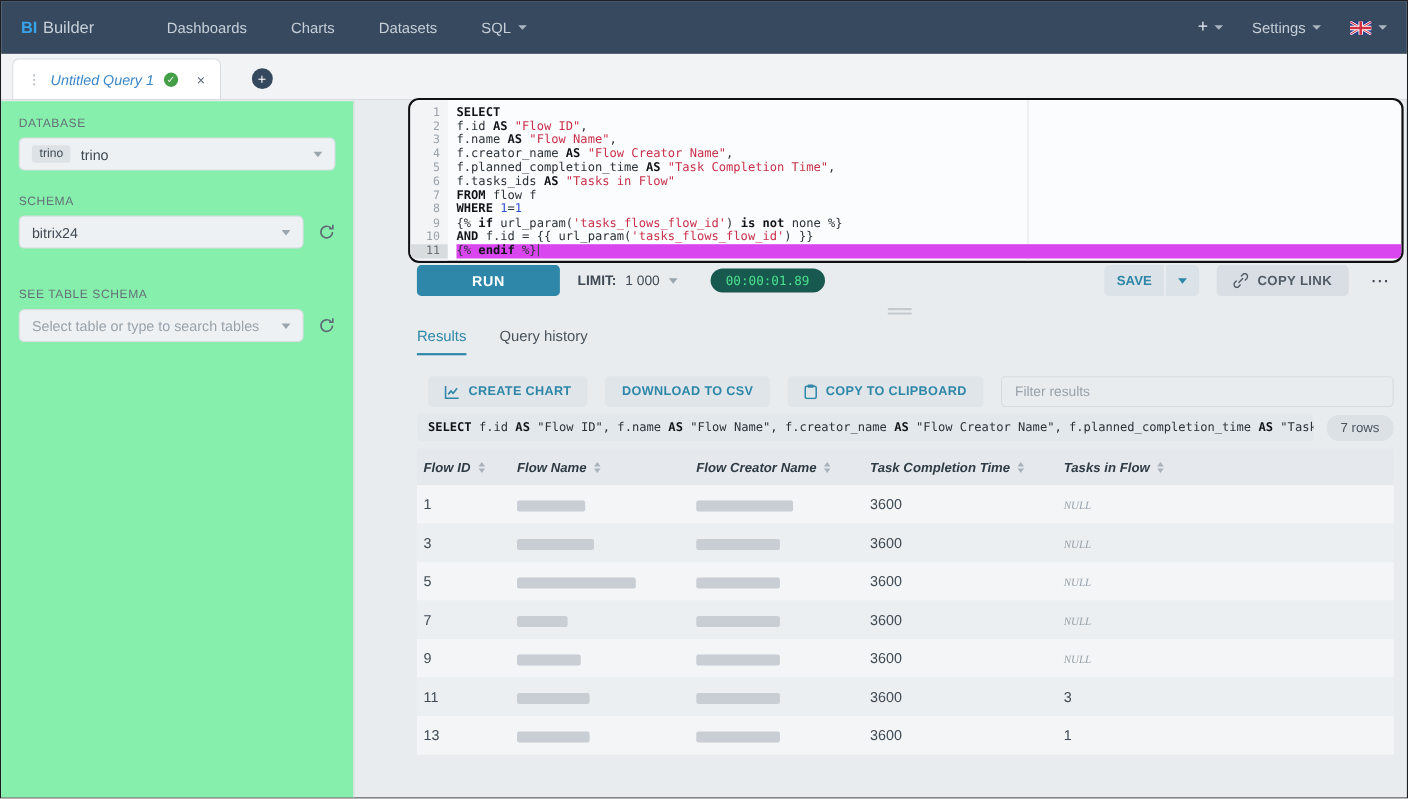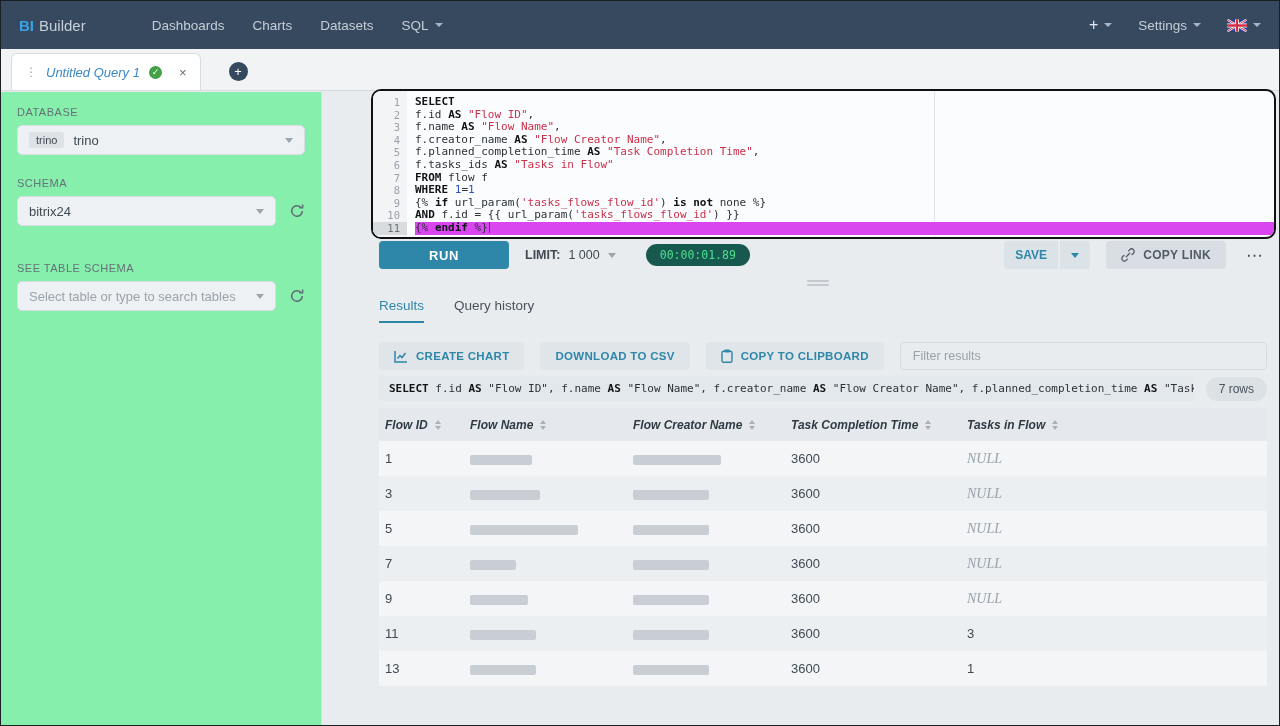--- a/index.html
+++ b/index.html
@@ -6,21 +6,21 @@
   *{box-sizing:border-box;}
   .frame{position:relative;width:1280px;height:726px;border:1px solid #1c1f22;background:#e9ecee;
          font-family:"Liberation Sans",sans-serif;overflow:hidden;}
 
   
   .navbar{position:absolute;left:0;top:0;right:0;height:48px;background:#36495e;
           display:flex;align-items:center;padding:0 18px;}
   .brand{display:flex;gap:5px;align-items:baseline;margin-right:66px;font-size:15px;cursor:pointer;}
   .brand-bi{color:#38a3e8;font-weight:bold;}
   .brand-rest{color:#c7d0d9;}
-  .nav-menu{display:flex;gap:28px;}
+  .nav-menu{display:flex;gap:40px;}
   .nav-item{color:#c6cfd8;font-size:13.5px;display:flex;align-items:center;gap:6px;cursor:pointer;}
   .caret{width:0;height:0;border-left:4px solid transparent;border-right:4px solid transparent;
          border-top:4.5px solid #a9b5c1;}
   .nav-right{margin-left:auto;display:flex;gap:26px;align-items:center;}
   .nav-plus{font-size:16px;color:#e3e9ef;}
   .flag{width:20px;height:13px;border-radius:2px;overflow:hidden;display:inline-flex;}
 
   
   .tabstrip{position:absolute;top:48px;left:0;right:0;height:42px;background:#f1f3f5;
             border-bottom:1px solid #d8dce0;display:flex;align-items:flex-end;padding-left:10px;}
@@ -92,21 +92,21 @@
              letter-spacing:.3px;font-family:inherit;}
   .btn-more{background:transparent;border:none;font-size:17px;color:#3f4a54;padding:0 4px;cursor:pointer;}
 
   
   .drag-handle{position:absolute;top:279px;left:806px;width:22px;display:flex;flex-direction:column;
                gap:2px;cursor:row-resize;z-index:2;}
   .drag-handle i{display:block;height:2px;background:#c4cacf;border-radius:1px;}
   .panel-tabs{position:absolute;left:378px;top:297px;display:flex;gap:30px;font-size:13.5px;}
   .ptab{padding-bottom:8px;color:#49535d;cursor:pointer;}
   .ptab.active{color:#2e87a8;border-bottom:2px solid #2e87a8;}
-  .actions-row{position:absolute;left:378px;right:12px;top:341px;height:28px;display:flex;gap:16px;
+  .actions-row{position:absolute;left:388px;right:12px;top:341px;height:28px;display:flex;gap:16px;
                align-items:center;}
   .btn-action{height:28px;padding:0 15px;background:#e0e5e9;border:none;border-radius:4px;color:#2e87a8;
               font-weight:bold;font-size:11.5px;display:flex;align-items:center;gap:8px;cursor:pointer;
               letter-spacing:.3px;font-family:inherit;}
   .filter-input{flex:1;height:28px;background:#e8ecef;border:1px solid #d6dbe0;border-radius:4px;
                 padding:0 12px;font-size:12.5px;color:#3f4a54;font-family:inherit;outline:none;}
   .filter-input::placeholder{color:#98a2ab;}
   .preview-row{position:absolute;left:378px;right:12px;top:375px;height:25px;display:flex;
                align-items:center;gap:12px;}
   .preview-sql{flex:1;height:25px;background:#e3e8ec;border-radius:4px;padding:0 10px;
@@ -123,21 +123,21 @@
   .th span{font-size:12px;font-weight:bold;color:#2e3a44;font-style:italic;}
   .sort{display:flex;flex-direction:column;gap:2px;}
   .sort i{display:block;width:0;height:0;border-left:3.5px solid transparent;border-right:3.5px solid transparent;}
   .sort .su{border-bottom:4px solid #a9b2bb;}
   .sort .sd{border-top:4px solid #a9b2bb;}
   .tr{height:35px;font-size:13px;color:#3f4a54;}
   .tr.odd{background:#f3f5f7;}
   .tr.even{background:#eceff1;}
   .td{padding-left:6px;}
   .redact{display:inline-block;height:10px;border-radius:2px;background:#c8ced4;vertical-align:middle;}
-  .null{font-style:italic;color:#98a2ab;font-size:14px;font-family:"Liberation Serif",serif;}
+  .null{font-style:italic;color:#98a2ab;font-size:10px;font-family:"Liberation Serif",serif;}
 </style>
 </head>
 <body>
 
 <div class="frame">
 
   <header class="navbar">
     <div class="brand">
       <span class="brand-bi">BI</span>
       <span class="brand-rest">Builder</span>

